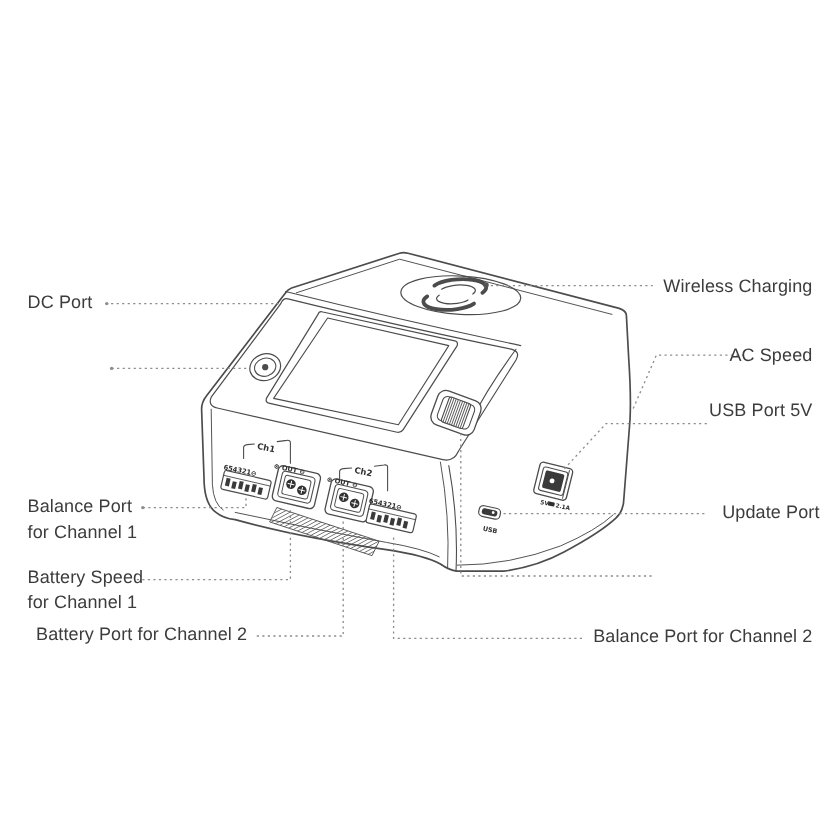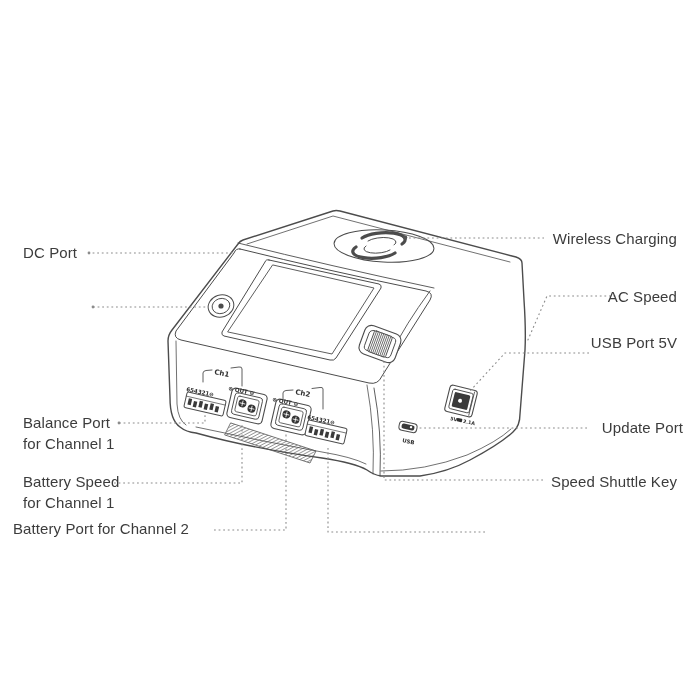--- a/index.html
+++ b/index.html
@@ -10,21 +10,21 @@
   #art{position:absolute;left:0;top:0;z-index:1;}
   .callout{
     position:absolute;z-index:2;font-size:15px;line-height:21px;
     color:#3c3c3c;white-space:nowrap;letter-spacing:.1px;
   }
   .callout.right{text-align:center;}
   #co-dc{left:23px;top:242px}
   #co-channel{left:23px;top:295px}
   #co-balance1{left:23px;top:412px}
   #co-battery1{left:23px;top:471px}
-  #co-battery2{left:13px;top:518px}
+  #co-battery2{left:30px;top:518px}
   #co-wireless{right:23px;top:228px}
   #co-ac{right:23px;top:286px}
   #co-usb5v{right:23px;top:332px}
   #co-update{right:17px;top:417px}
   #co-speed{right:23px;top:471px}
   #co-balance2{right:23px;top:520px}
 </style>
 </head>
 <body>
 
@@ -242,17 +242,17 @@
 </div>
 <div class="callout right" id="co-ac">
   <div>AC Speed</div>
 </div>
 <div class="callout right" id="co-usb5v">
   <div>USB Port 5V</div>
 </div>
 <div class="callout right" id="co-update">
   <div>Update Port</div>
 </div>
-<div class="callout right" id="co-speed">
-  <div>Speed Shuttle Key</div>
+<div class="callout right" id="co-balance2">
+  <div>Balance Port for Channel 2</div>
 </div>
 
 </div>
 
 </body></html>

